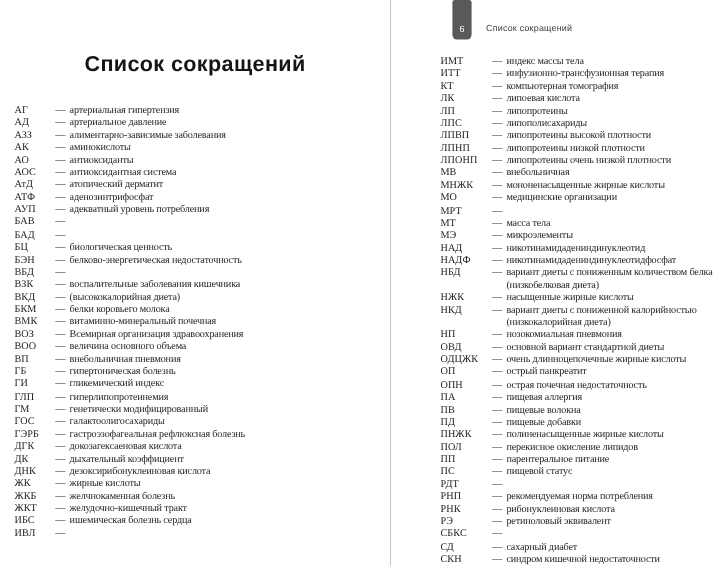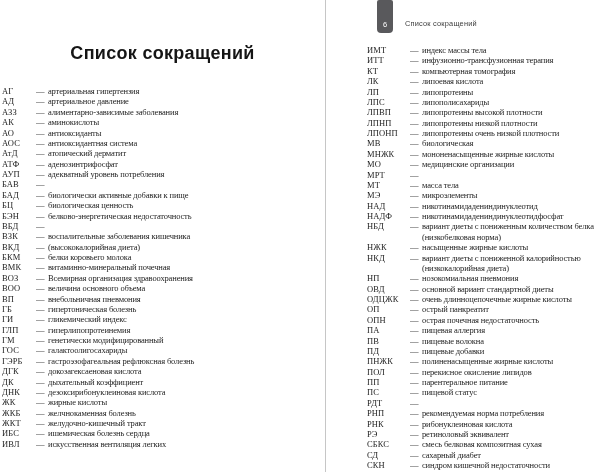--- a/index.html
+++ b/index.html
@@ -38,21 +38,21 @@
     color: #ffffff;
     font-family: "Liberation Sans", "DejaVu Sans", sans-serif;
     font-size: 7.5px; line-height: 8px;
   }
   .running-head {
     position: absolute; left: 79px; top: 19px;
     font-family: "Liberation Sans", "DejaVu Sans", sans-serif;
     font-size: 7.4px; color: #3d3d3d; letter-spacing: 0.2px;
   }
   .abbr-list { position: absolute; }
-  .abbr-list-left  { left: 2px;  top: 86px; width: 322px; }
+  .abbr-list-left  { left: 12px;  top: 86px; width: 322px; }
   .abbr-list-right { left: 41px; top: 45px; width: 233px; }
   .row { display: flex; font-size: 8.5px; line-height: 10.38px; }
   .abbr { flex: 0 0 34px; letter-spacing: 0.1px; }
   .abbr-list-right .abbr { flex: 0 0 43px; }
   .dash { flex: 0 0 12px; }
   .def  { white-space: nowrap; letter-spacing: -0.15px; }
 </style>
 </head>
 <body>
 
@@ -124,23 +124,20 @@
             <div>адекватный уровень потребления</div>
           </span>
         </div>
         <div class="row">
           <span class="abbr">БАВ</span>
           <span class="dash">—</span>
         </div>
         <div class="row">
           <span class="abbr">БАД</span>
           <span class="dash">—</span>
-          <span class="def">
-            <div>биологически активные добавки к пище</div>
-          </span>
         </div>
         <div class="row">
           <span class="abbr">БЦ</span>
           <span class="dash">—</span>
           <span class="def">
             <div>биологическая ценность</div>
           </span>
         </div>
         <div class="row">
           <span class="abbr">БЭН</span>
@@ -289,23 +286,20 @@
         <div class="row">
           <span class="abbr">ИБС</span>
           <span class="dash">—</span>
           <span class="def">
             <div>ишемическая болезнь сердца</div>
           </span>
         </div>
         <div class="row">
           <span class="abbr">ИВЛ</span>
           <span class="dash">—</span>
-          <span class="def">
-            <div>искусственная вентиляция легких</div>
-          </span>
         </div>
       </div>
   </div>
 
   <div class="page-divider"></div>
 
   <div class="page page-right">
     <div class="page-number-tab">
       <span class="page-number">6</span>
     </div>
@@ -371,21 +365,21 @@
           <span class="abbr">ЛПОНП</span>
           <span class="dash">—</span>
           <span class="def">
             <div>липопротеины очень низкой плотности</div>
           </span>
         </div>
         <div class="row">
           <span class="abbr">МВ</span>
           <span class="dash">—</span>
           <span class="def">
-            <div>биологическая</div>
+            <div>внебольничная</div>
           </span>
         </div>
         <div class="row">
           <span class="abbr">МНЖК</span>
           <span class="dash">—</span>
           <span class="def">
             <div>мононенасыщенные жирные кислоты</div>
           </span>
         </div>
         <div class="row">
@@ -425,21 +419,21 @@
           <span class="dash">—</span>
           <span class="def">
             <div>никотинамидадениндинуклеотидфосфат</div>
           </span>
         </div>
         <div class="row">
           <span class="abbr">НБД</span>
           <span class="dash">—</span>
           <span class="def">
             <div>вариант диеты с пониженным количеством белка</div>
-            <div>(низкобелковая норма)</div>
+            <div>(низкобелковая диета)</div>
           </span>
         </div>
         <div class="row">
           <span class="abbr">НЖК</span>
           <span class="dash">—</span>
           <span class="def">
             <div>насыщенные жирные кислоты</div>
           </span>
         </div>
         <div class="row">
@@ -555,23 +549,20 @@
         <div class="row">
           <span class="abbr">РЭ</span>
           <span class="dash">—</span>
           <span class="def">
             <div>ретиноловый эквивалент</div>
           </span>
         </div>
         <div class="row">
           <span class="abbr">СБКС</span>
           <span class="dash">—</span>
-          <span class="def">
-            <div>смесь белковая композитная сухая</div>
-          </span>
         </div>
         <div class="row">
           <span class="abbr">СД</span>
           <span class="dash">—</span>
           <span class="def">
             <div>сахарный диабет</div>
           </span>
         </div>
         <div class="row">
           <span class="abbr">СКН</span>

